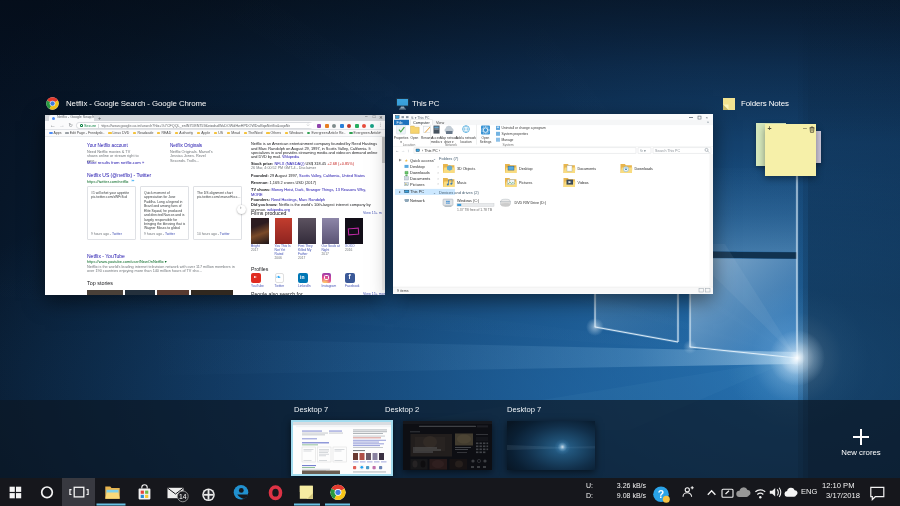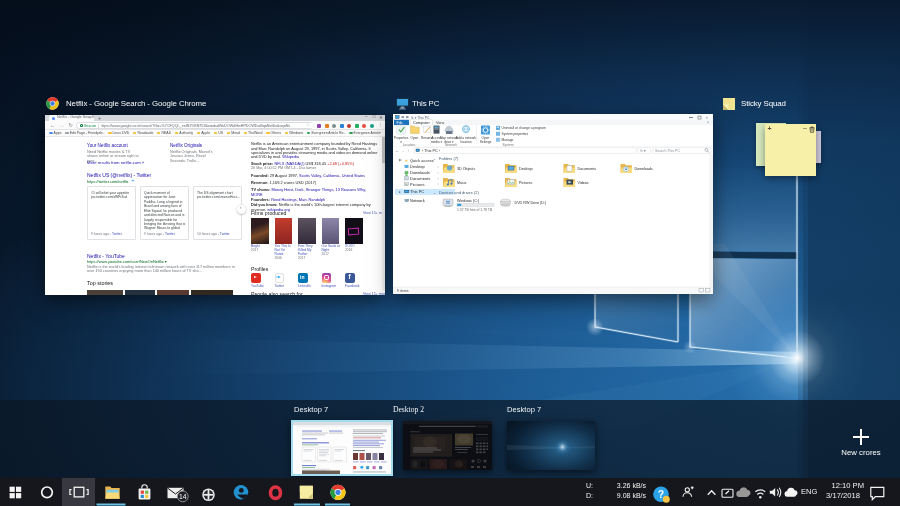--- a/index.html
+++ b/index.html
@@ -152,21 +152,21 @@
     <rect x="4" y="12.6" width="7" height="1" fill="#728ba0"></rect>
   </svg>
   <div class="tvlabel" style="left:412px;top:99px;">This PC</div>
 
   <svg class="abs" style="left:722px;top:97px" width="14" height="14" viewBox="0 0 14 14">
     <path d="M1,1 h12 v12 h-6.5 l-5.5,-5.5 z" fill="#f2e391"></path>
     <path d="M1,1 h12 v12 h-12 z" fill="#f2e391"></path>
     <path d="M6.5,13 l-5.5,-5.5 h5.5 z" fill="#fdf6bc"></path>
     <path d="M6.5,13 l-5.5,-5.5 v5.5 z" fill="#cbbd6d"></path>
   </svg>
-  <div class="tvlabel" style="left:741px;top:99px;">Sticky Squad</div>
+  <div class="tvlabel" style="left:741px;top:99px;">Folders Notes</div>
 
   <div class="win" id="chrome" style="left:45px;top:114.5px;width:340px;height:180.5px;background:#fff;">
 
     <div class="abs" style="left:0;top:0;width:340px;height:6.5px;background:#d4d7db;"></div>
     <div class="abs" style="left:4px;top:0.8px;width:45px;height:5.7px;background:#fafbfc;border-radius:2.5px 2.5px 0 0;"></div>
     <div class="abs" style="left:7px;top:2px;width:3.2px;height:3.2px;border-radius:50%;background:#4c8bf5;"></div>
     <div class="t" style="left:12px;top:1.8px;font-size:3.6px;color:#5f6368;">Netflix - Google Search</div>
     <div class="t" style="left:43.5px;top:1.6px;font-size:4px;color:#9aa0a6;">✕</div>
     <div class="t" style="left:53px;top:1px;font-size:5.5px;color:#5f6368;">+</div>
     <div class="t" style="left:320px;top:0.4px;font-size:4.6px;color:#5a5a5a;letter-spacing:2px;">– □</div>
@@ -496,21 +496,21 @@
     <div class="t" style="left:2.5px;top:0.5px;font-size:7px;color:#55513c;font-weight:bold;">+</div>
     <div class="t" style="left:38px;top:-0.5px;font-size:7px;color:#55513c;">–</div>
     <svg class="abs" style="left:44px;top:1.5px" width="6" height="7" viewBox="0 0 6 7">
         <path d="M1,2 h4 l-0.5,4.4 h-3 z M0.6,1.6 h4.8 M2.2,1.6 v-0.7 h1.6 v0.7" fill="none" stroke="#4a4636" stroke-width=".7"></path>
         <path d="M2.1,2.8 v2.6 M3,2.8 v2.6 M3.9,2.8 v2.6" stroke="#4a4636" stroke-width=".45"></path>
       </svg>
   </div>
 
   <div id="strip"></div>
   <div class="dlabel" style="left:294px;">Desktop 7</div>
-  <div class="dlabel" style="left:393px;font-family:Liberation Serif, serif;">Desktop 2</div>
+  <div class="dlabel" style="left:385px;">Desktop 2</div>
   <div class="dlabel" style="left:507px;">Desktop 7</div>
   <div class="thumb" id="thumb1" style="left:291px;top:420px;width:102px;height:56px;border:2px solid #a3dcef;background:#0c1624;">
     <svg width="98" height="52" viewBox="0 0 98 52">
       <rect x="0" y="0" width="98" height="52" fill="#fdfdfd"></rect>
       <rect x="0" y="0" width="98" height="3.2" fill="#dadde1"></rect>
       <rect x="3" y="3.2" width="98" height="2" fill="#f2f3f5"></rect>
       <g fill="#c0c4c8">
         <rect x="9" y="8.5" width="20" height="1.1" fill="#8b93d6"></rect>
         <rect x="9" y="10.6" width="26" height=".9"></rect>
         <rect x="9" y="12.4" width="23" height=".9"></rect>
@@ -763,16 +763,16 @@
 
       <g stroke="#f2f2f2" stroke-width="1.2" fill="none">
         <path d="M870.8,9.3 h13 v9.4 h-8.5 l-3,2.8 v-2.8 h-1.5 z"></path>
       </g>
     </svg>
     <div class="tb" style="left:586px;top:4.2px;font-size:7px;">U:</div>
     <div class="tb" style="left:586px;top:13.6px;font-size:7px;">D:</div>
     <div class="tb" style="left:608px;top:4.2px;font-size:7px;width:38px;text-align:right;">3.26 kB/s</div>
     <div class="tb" style="left:608px;top:13.6px;font-size:7px;width:38px;text-align:right;">9.08 kB/s</div>
     <div class="tb" style="left:801px;top:9px;font-size:7.5px;">ENG</div>
-    <div class="tb" style="left:822px;top:3.2px;font-size:7.6px;width:42px;text-align:right;">12:10 PM</div>
+    <div class="tb" style="left:822px;top:3.2px;font-size:7.6px;width:42px;text-align:left;">12:10 PM</div>
     <div class="tb" style="left:822px;top:13.4px;font-size:7.6px;width:42px;text-align:center;">3/17/2018</div>
   </div>
 </div>
 
 </body></html>

